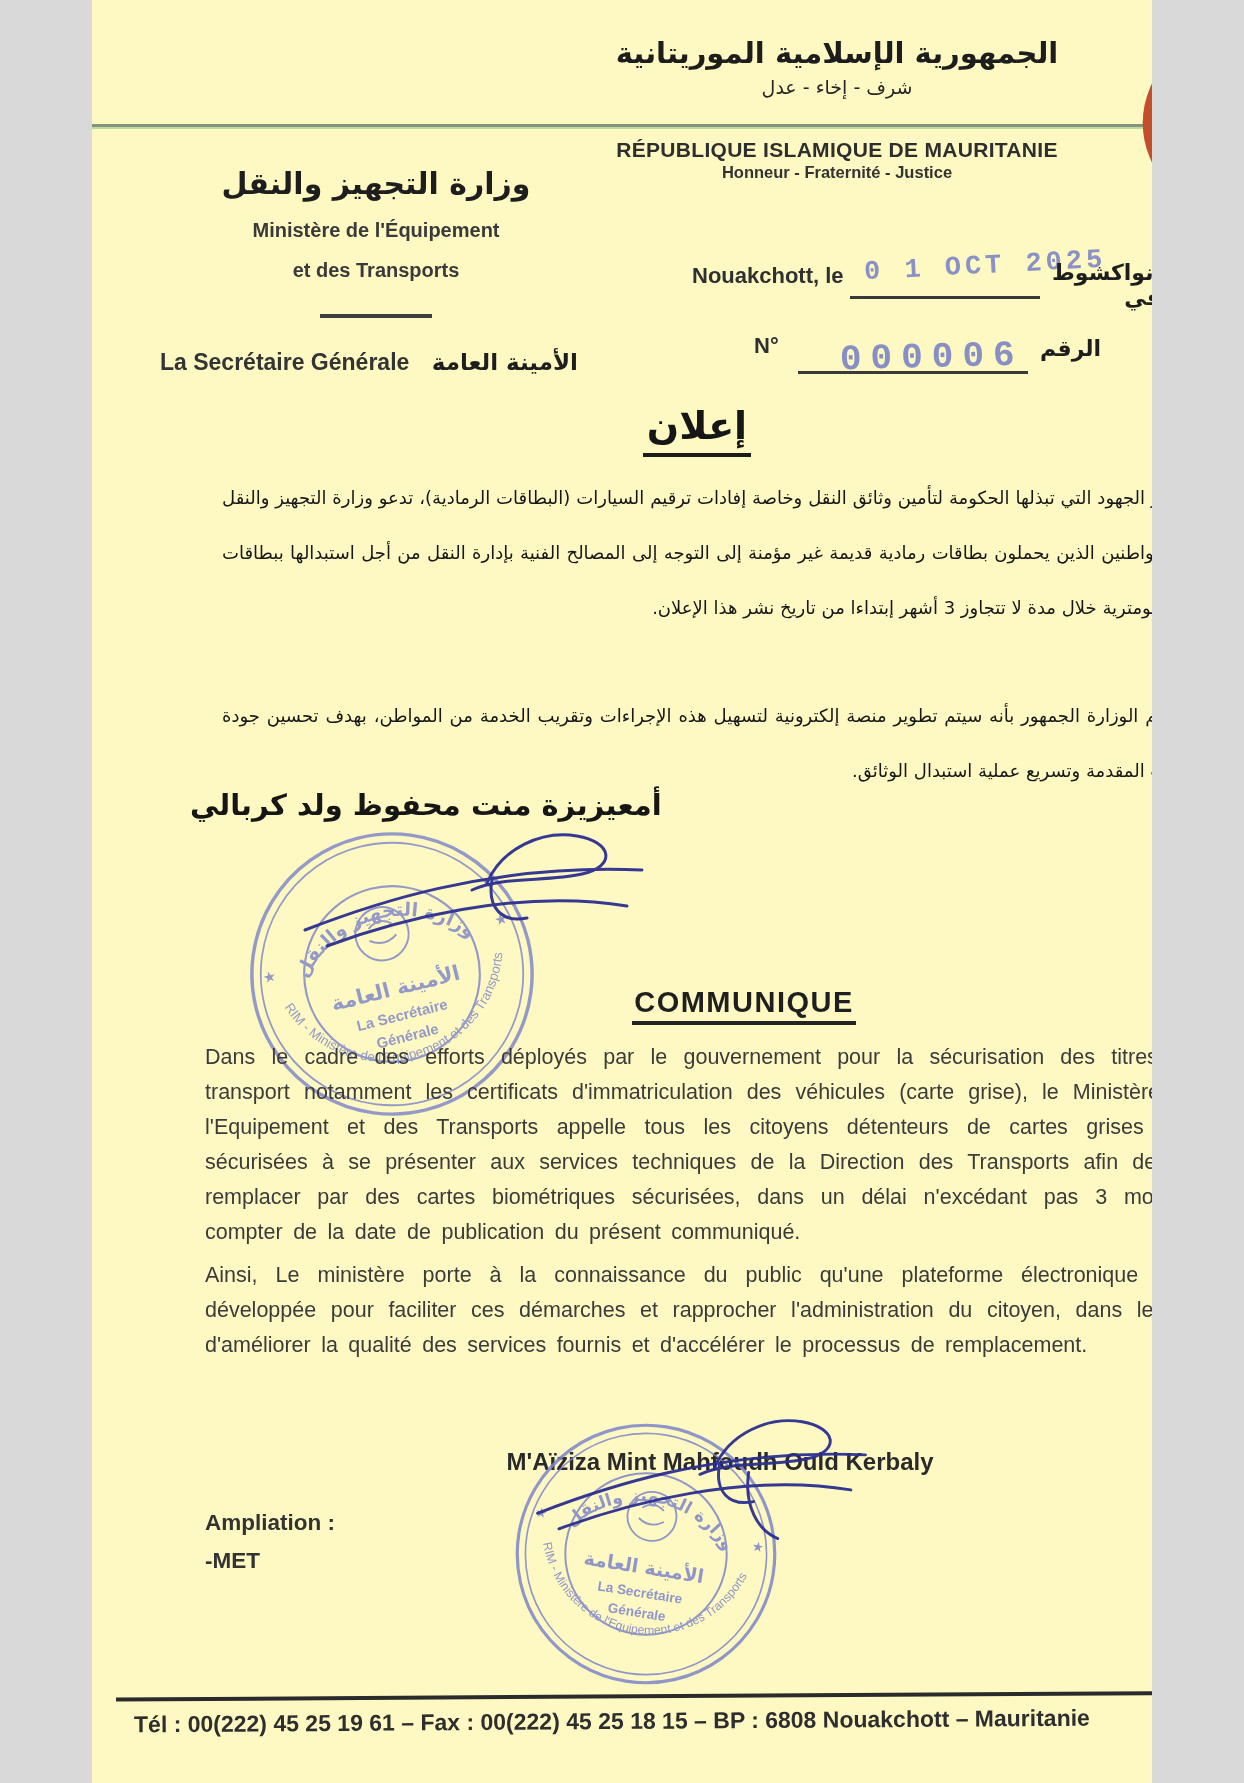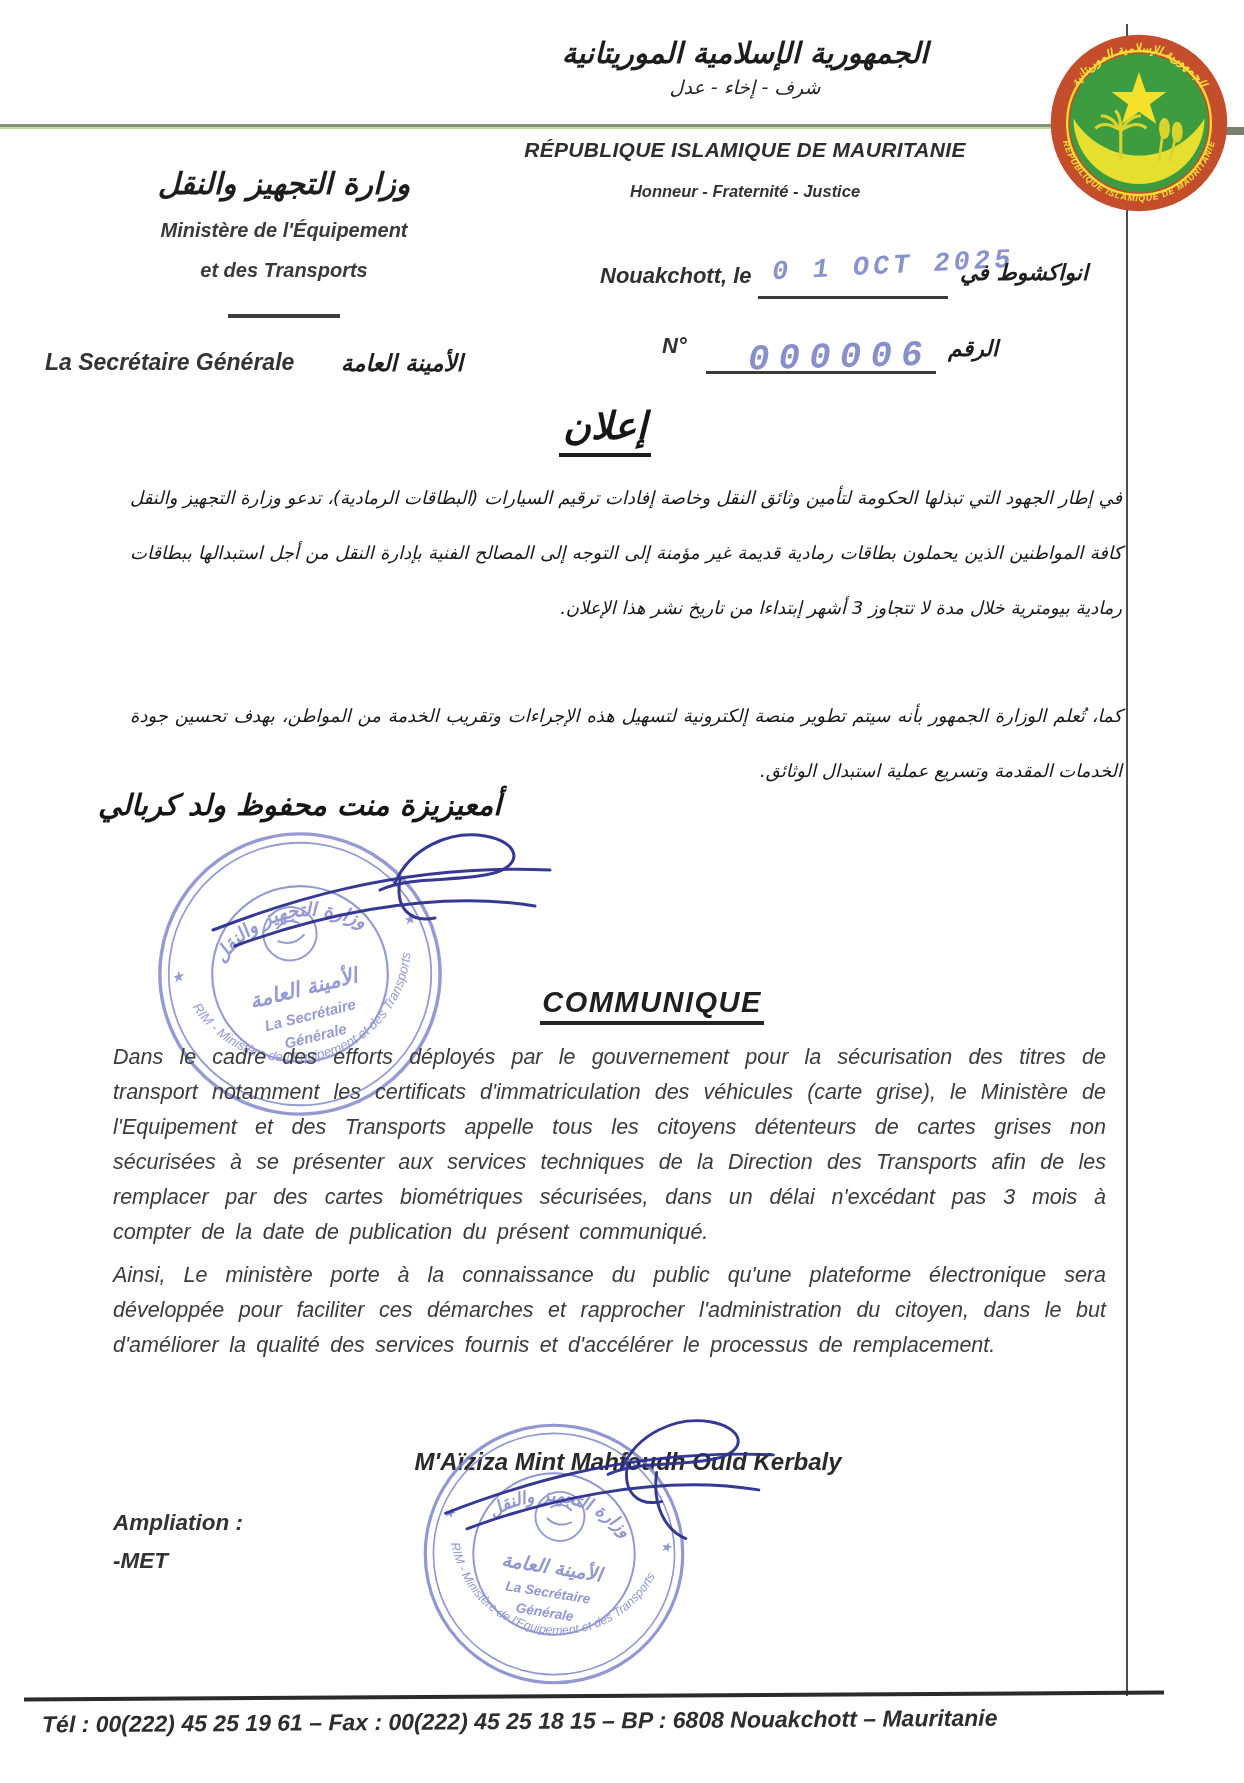--- a/index.html
+++ b/index.html
@@ -1,46 +1,45 @@
 <!DOCTYPE html>
 <html><head>
 <meta charset="utf-8">
 <style>
   * { margin:0; padding:0; box-sizing:border-box; }
   html,body { background:#d9d9d9; }
   .page {
     position:relative;
-    width:1244px; height:1783px;
+    width:1060px; height:1783px;
     margin:0 auto;
-    background:#ffffff;
+    background:#fef9c3;
     overflow:hidden;
     font-family:"Liberation Sans", sans-serif;
     color:#2b2b2b;
-    font-style:italic;
   }
   .abs { position:absolute; }
   .ar { font-family:"DejaVu Sans", sans-serif; direction:rtl; }
 
   
   .hdr-right { left:505px; top:36px; width:480px; text-align:center; }
   .hdr-ar-title { font-size:29px; font-weight:bold; color:#1d1d1d; letter-spacing:0.5px; }
   .hdr-ar-motto { font-size:19px; color:#262626; margin-top:6px; }
   .green-line { left:0; top:124px; width:1090px; height:5px;
     background:linear-gradient(#86917f 0 55%, #b9dd9e 55% 100%); }
   .green-line-right { left:1196px; top:127px; width:48px; height:8px; background:#76806c; }
   .hdr-fr { left:505px; top:138px; width:480px; text-align:center; color:#2e2e2e; }
   .hdr-fr-rep { font-size:21px; font-weight:bold; letter-spacing:0.3px; }
-  .hdr-fr-motto { font-size:16.5px; font-weight:bold; margin-top:20px; color:#333; }
+  .hdr-fr-motto { font-size:16.5px; font-weight:bold; margin-top:1px; color:#333; }
 
   .ministry { left:58px; top:166px; width:452px; text-align:center; }
   .ministry-ar { font-size:30px; font-weight:bold; color:#1e1e1e; }
   .ministry-fr { font-size:20px; font-weight:bold; color:#3a3a3a; margin-top:9px; line-height:40px; }
   .ministry-underline { width:112px; height:4px; background:#3e3e3e; margin:24px auto 0; }
 
-  .secretary-row { left:45px; top:349px; width:418px; display:flex; justify-content:space-between; align-items:center; }
+  .secretary-row { left:68px; top:349px; width:418px; display:flex; justify-content:space-between; align-items:flex-start; }
   .secretary-fr { font-size:23px; font-weight:bold; color:#343434; }
   .secretary-ar { font-size:23px; font-weight:bold; color:#1e1e1e; }
 
   
   .date-label { left:600px; top:263px; font-size:22px; font-weight:bold; color:#303030; }
   .date-underline { left:758px; top:296px; width:190px; height:0; border-bottom:3px solid #3a3a3a; }
   .date-stamp { left:772px; top:251px; font-family:"Liberation Mono", monospace;
     font-size:27px; font-weight:bold; color:#7b84c6; letter-spacing:4px;
     transform:rotate(-3deg); opacity:.88; white-space:nowrap; }
   .date-ar { left:960px; top:260px; font-size:22px; font-weight:bold; color:#1e1e1e; }

